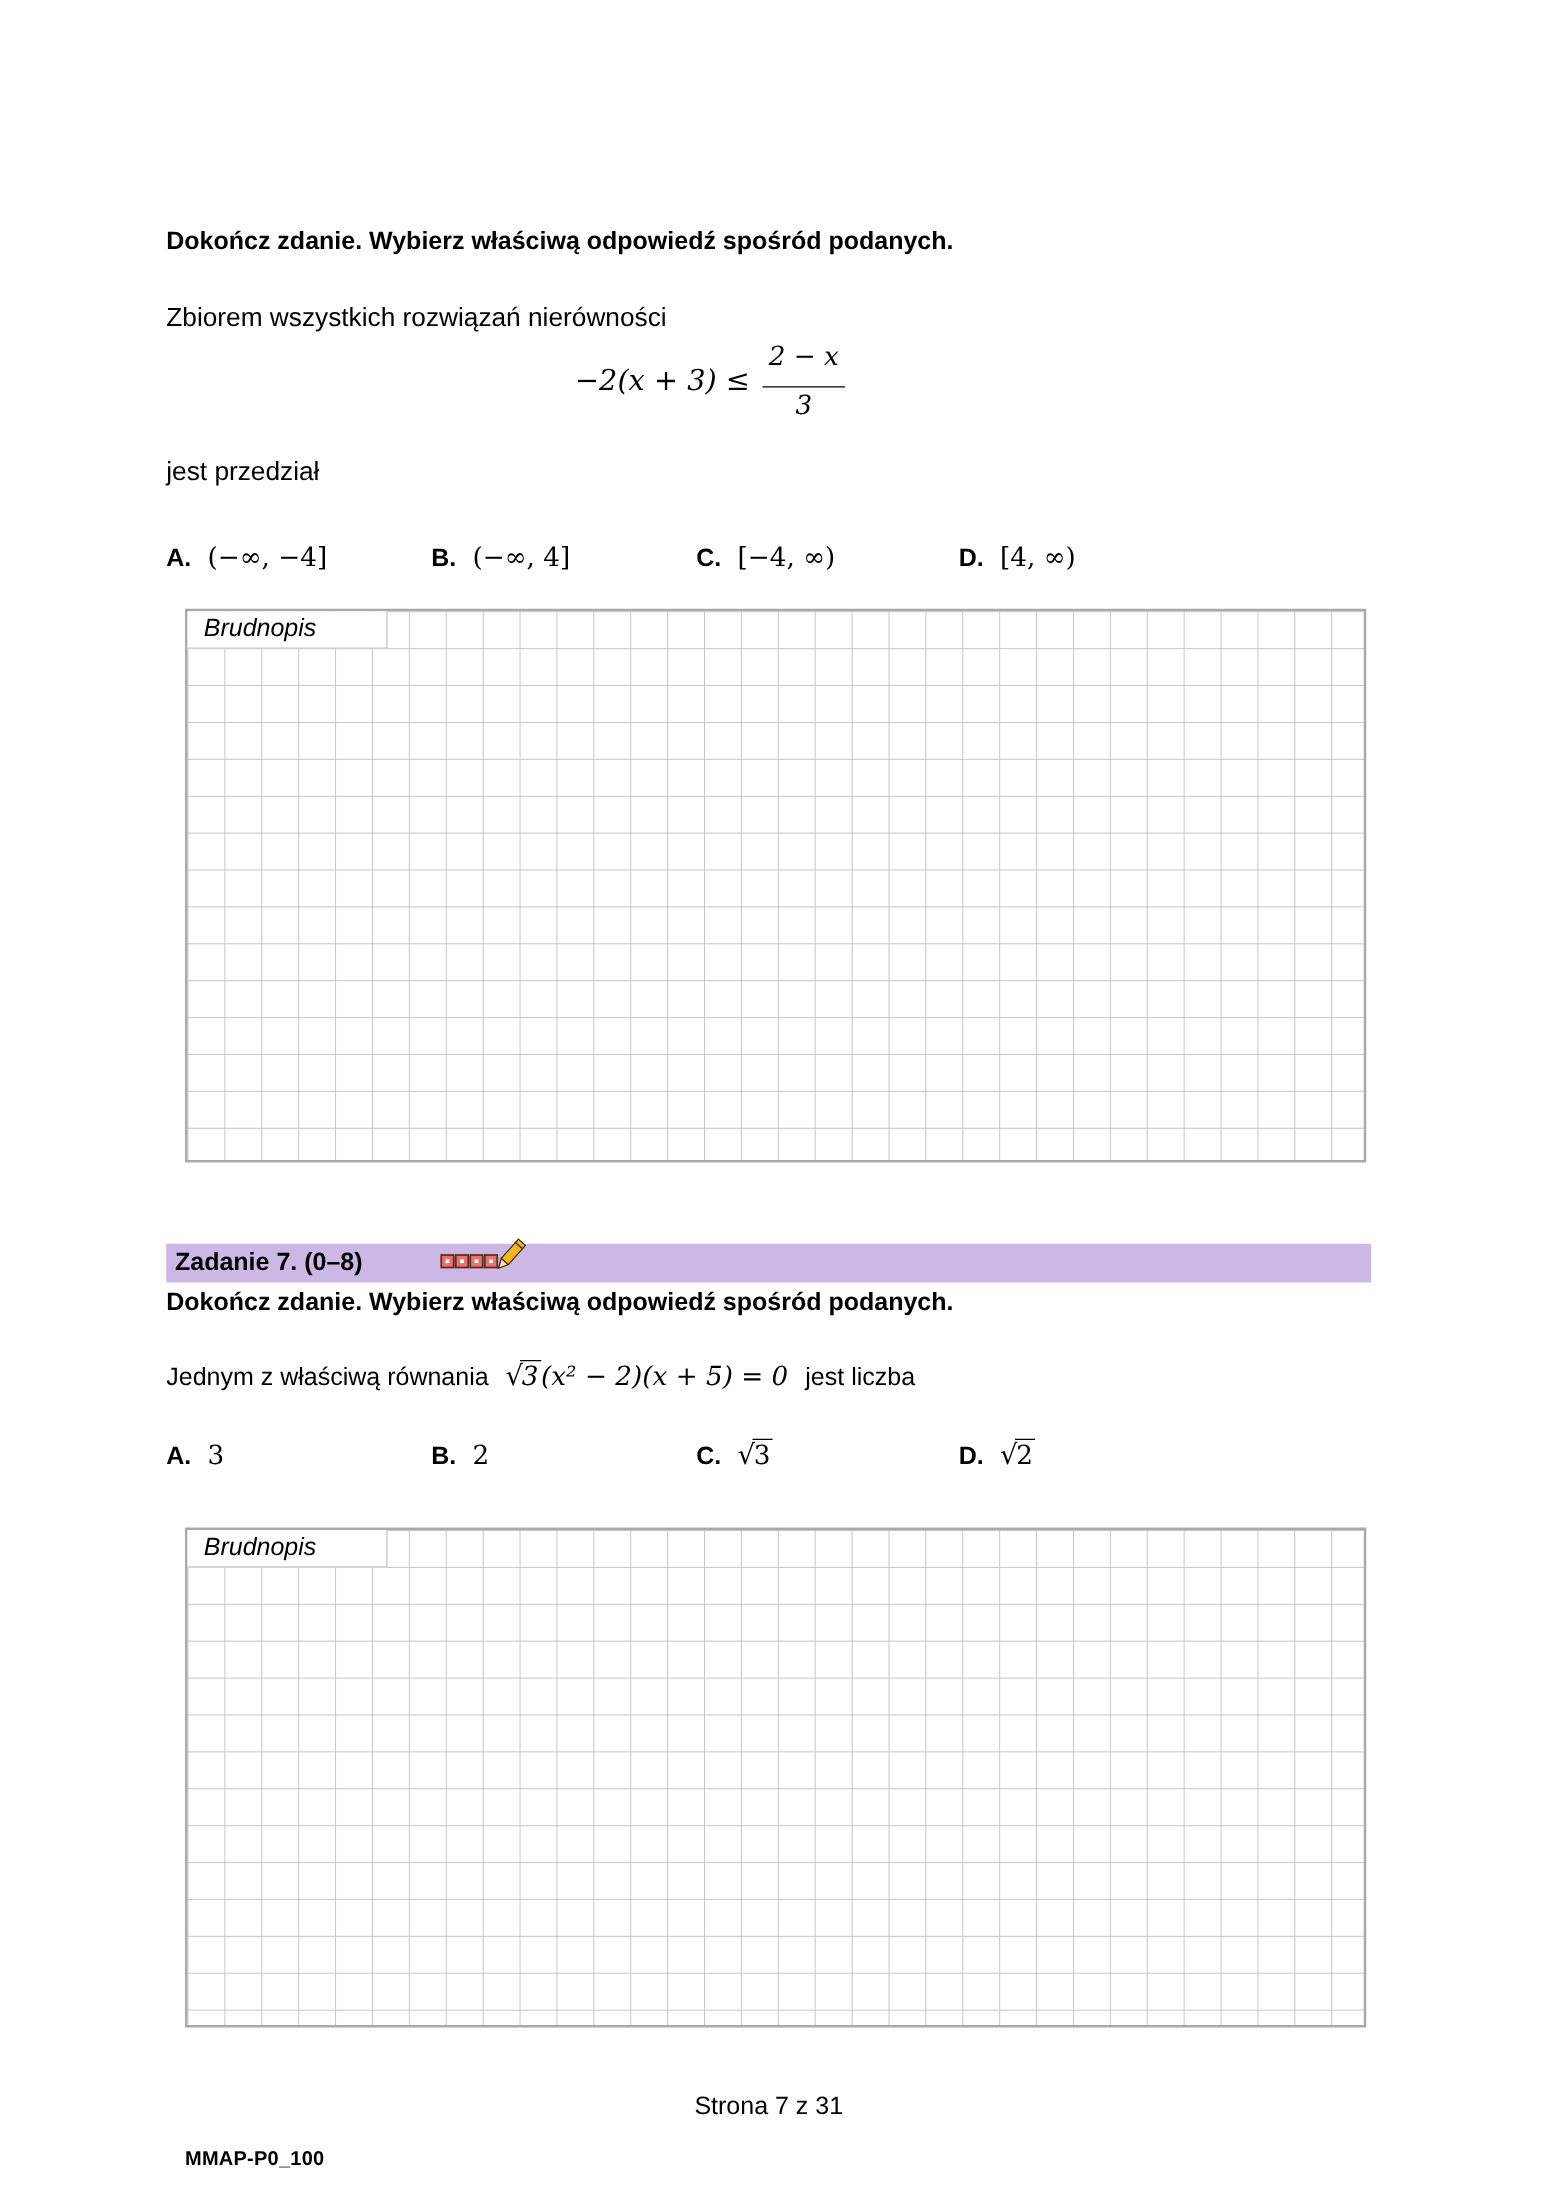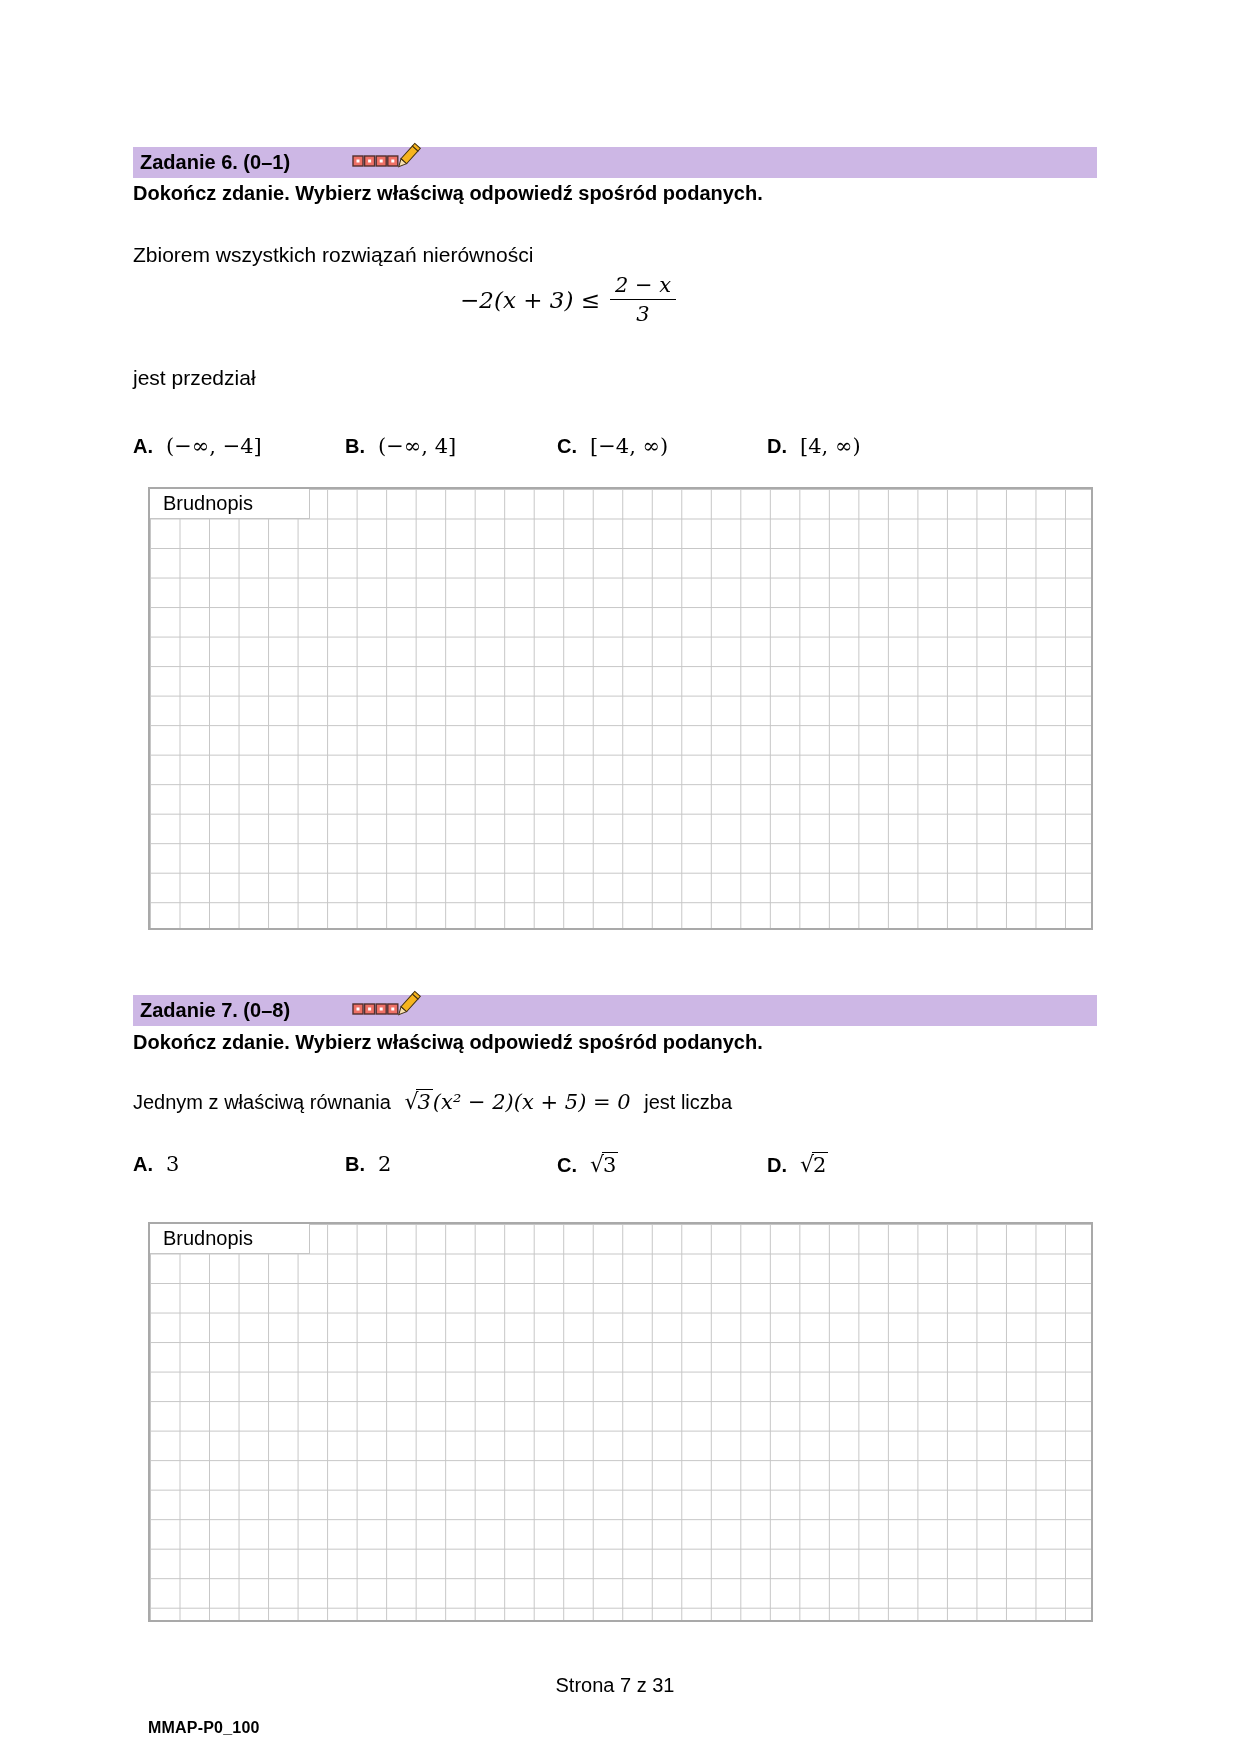--- a/index.html
+++ b/index.html
@@ -24,21 +24,21 @@
   }
   .bodytext {
     position:absolute; left:133px; font-size:21px; white-space:nowrap;
   }
   .equation {
     position:absolute; left:460px; top:272px;
     display:flex; align-items:center; gap:10px;
     font-family:"DejaVu Serif", serif; font-style:italic; font-size:23px;
   }
   .frac { display:inline-flex; flex-direction:column; align-items:center; font-size:21px; line-height:1.25; }
-  .frac .num { padding:0 5px 1px 5px; border-bottom:1.6px solid #000; }
+  .frac .num { padding:0 5px 11px 5px; border-bottom:1.6px solid #000; }
   .frac .den { padding-top:1px; }
   .options { position:absolute; left:133px; width:964px; height:32px; }
   .option { position:absolute; top:0; display:flex; align-items:baseline; gap:13px; }
   .opt-0 { left:0; } .opt-1 { left:212px; } .opt-2 { left:424px; } .opt-3 { left:634px; }
   .option .letter { font-size:20px; font-weight:bold; }
   .option .value { font-family:"DejaVu Serif", serif; font-size:21px; white-space:nowrap; }
   .sqrt .radical { font-size:22px; font-style:normal; }
   .sqrt .arg { border-top:1.6px solid #000; margin-left:-2px; padding:0 2px 0 1px; }
   .eqline { position:absolute; left:133px; top:1089px; font-size:20px; white-space:nowrap; }
   .eqline .mathpart { font-family:"DejaVu Serif", serif; font-style:italic; font-size:21px; margin:0 8px; }
@@ -48,58 +48,36 @@
     background-image:
       linear-gradient(to right, #c6c6c6 1px, transparent 1px),
       linear-gradient(to bottom, #c6c6c6 1px, transparent 1px);
     background-size:29.53px 29.53px;
   }
   .grid1 { top:487px; height:443px; }
   .grid2 { top:1222px; height:400px; }
   .brudnopis-cell {
     position:absolute; left:0; top:0; width:146px; height:28.5px;
     background:#fff; border-right:1px solid #c6c6c6; border-bottom:1px solid #c6c6c6;
-    font-size:20px; line-height:28px; padding-left:13px;
+    font-style:italic; font-size:20px; line-height:28px; padding-left:13px;
   }
   .footer-page {
     position:absolute; left:133px; width:964px; top:1674px;
     text-align:center; font-size:20px;
   }
   .footer-code {
     position:absolute; left:148px; top:1719px;
     font-size:16px; font-weight:bold; letter-spacing:0.2px;
   }
 </style>
 </head>
 <body>
 
 <div class="page">
 
-  <div class="task-bar" style="top:147px;">
-    <span class="task-title">Zadanie 6. (0–1)</span>
-    <span class="task-icon">
-      <svg width="80" height="40" viewBox="0 0 80 40">
-        <g>
-          <rect x="2" y="21" width="10" height="10" fill="#ee7166" stroke="#53302e" stroke-width="1.4"></rect>
-          <rect x="13.6" y="21" width="10" height="10" fill="#ee7166" stroke="#53302e" stroke-width="1.4"></rect>
-          <rect x="25.2" y="21" width="10" height="10" fill="#ee7166" stroke="#53302e" stroke-width="1.4"></rect>
-          <rect x="36.8" y="21" width="10" height="10" fill="#ee7166" stroke="#53302e" stroke-width="1.4"></rect>
-          <rect x="5.5" y="24.5" width="3" height="3" fill="#ffffff"></rect>
-          <rect x="17.1" y="24.5" width="3" height="3" fill="#ffffff"></rect>
-          <rect x="28.7" y="24.5" width="3" height="3" fill="#ffffff"></rect>
-          <rect x="40.3" y="24.5" width="3" height="3" fill="#ffffff"></rect>
-        </g>
-        <g transform="rotate(-48, 58, 20)">
-          <polygon points="50,16.5 42.5,20.2 50,24" fill="#f7dfae" stroke="#403010" stroke-width="1"></polygon>
-          <rect x="50" y="16.5" width="17" height="7.5" fill="#f6b41d" stroke="#403010" stroke-width="1"></rect>
-          <rect x="67" y="16.5" width="3.5" height="7.5" fill="#f6b41d" stroke="#403010" stroke-width="1"></rect>
-        </g>
-      </svg>
-    </span>
-  </div>
 
   <p class="instruction" style="top:182px;">Dokończ zdanie. Wybierz właściwą odpowiedź spośród podanych.</p>
   <p class="bodytext" style="top:243px;">Zbiorem wszystkich rozwiązań nierówności</p>
 
   <div class="equation">
     <span>−2(x + 3) ≤</span>
     <span class="frac">
       <span class="num">2 − x</span>
       <span class="den">3</span>
     </span>

